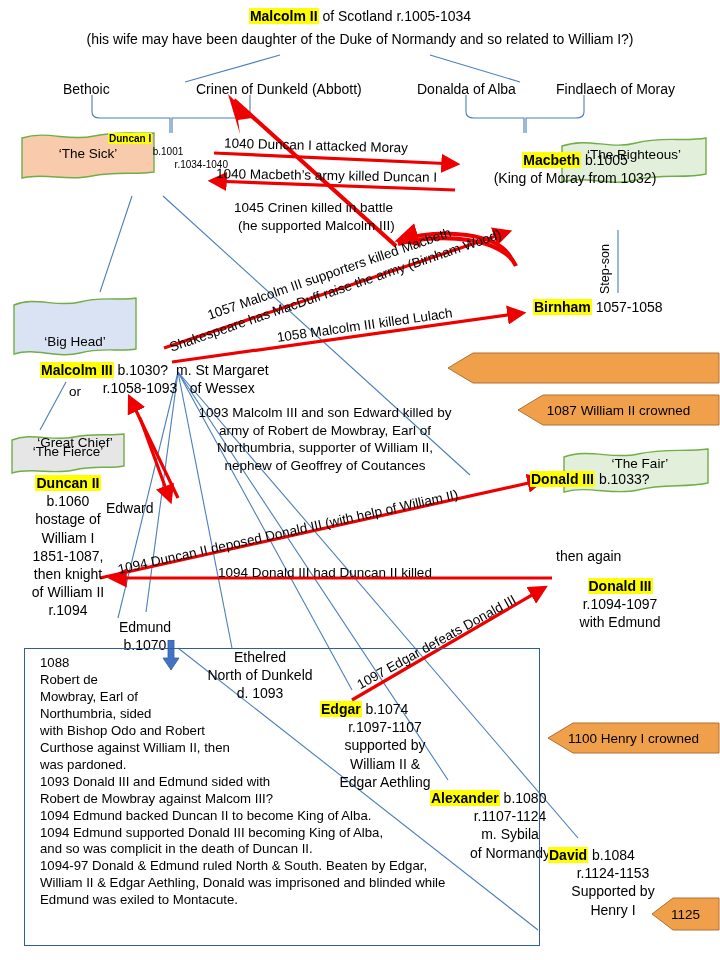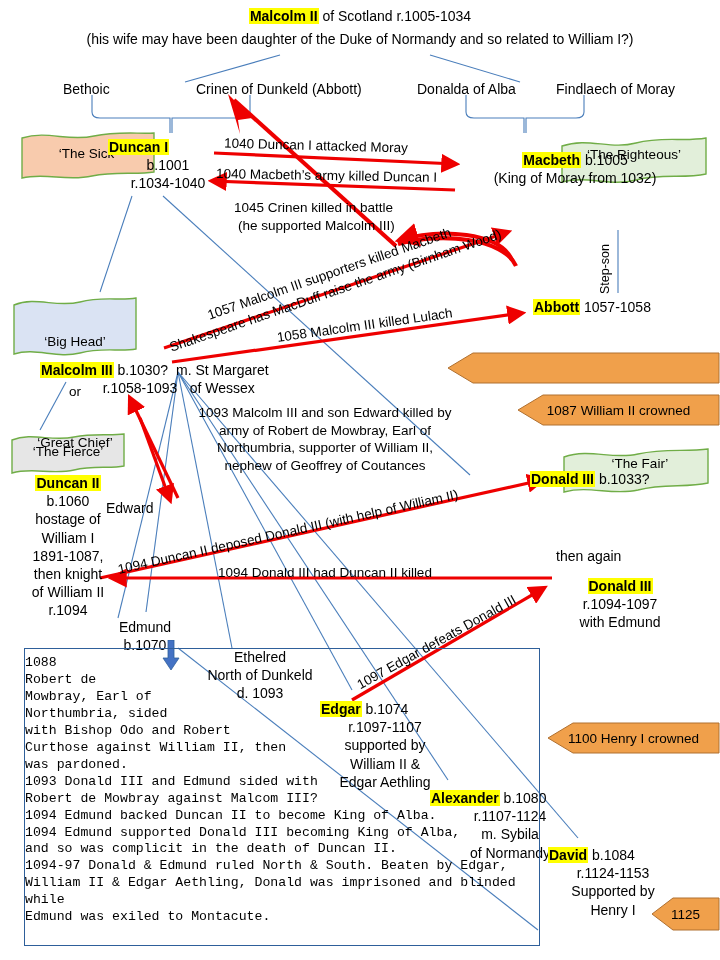--- a/index.html
+++ b/index.html
@@ -16,21 +16,21 @@
   #lines-under{z-index:1;}
   #red-layer{z-index:3;}
   .banner{position:absolute;z-index:2;}
   .txt{position:absolute;z-index:4;}
   .redtxt{color:#000;font-size:13px;white-space:pre;position:absolute;z-index:5;}
   .orange-arrow{position:absolute;z-index:4;display:flex;align-items:center;justify-content:center;}
   .orange-arrow span{position:relative;z-index:2;font-size:13.5px;white-space:pre;}
   .vert{writing-mode:vertical-rl;transform:rotate(180deg);font-size:12.5px;}
   .bigbox{
     position:absolute;z-index:4;border:1.2px solid #2e5f9a;background:rgba(255,255,255,0.0);
-    font-size:13.2px;line-height:1.285;white-space:pre-line;padding:6px 8px 4px 0;box-sizing:border-box;font-family:Liberation Mono, monospace;
+    font-size:13.2px;line-height:1.285;white-space:pre-line;padding:6px 8px 4px 15px;box-sizing:border-box;
   }
 </style>
 </head>
 <body>
 
 <svg class="layer" id="lines-under">
   <g stroke="#4a7ebb" stroke-width="1.1" fill="none">
 
     <line x1="280" y1="55" x2="185" y2="82"></line>
     <line x1="430" y1="55" x2="520" y2="82"></line>
@@ -147,51 +147,51 @@
 <div class="txt t14 ctr" style="left:0;top:8px;width:720px;">
   <span class="hl">Malcolm II</span><span> of Scotland r.1005-1034</span>
 </div>
 <div class="txt t14 ctr" style="left:0;top:31px;width:720px;">(his wife may have been daughter of the Duke of Normandy  and so related to William I?)</div>
 
 <div class="txt t14" style="left:63px;top:81px;">Bethoic</div>
 <div class="txt t14" style="left:196px;top:81px;">Crinen of Dunkeld (Abbott)</div>
 <div class="txt t14" style="left:417px;top:81px;">Donalda of Alba</div>
 <div class="txt t14" style="left:556px;top:81px;">Findlaech of Moray</div>
 
-<div class="txt" style="left:108px;top:139px;width:120px;font-size:14px;line-height:1.28;">
+<div class="txt" style="left:108px;top:133px;width:120px;font-size:10px;line-height:1.28;">
   <div style="text-align:left;"><span class="hl">Duncan I</span></div>
   <div style="text-align:center;"> b.1001</div>
-  <div style="text-align:center;">r.1034-1040</div>
+  <div style="text-align:right;">r.1034-1040</div>
 </div>
 
 <div class="txt ctr" style="left:440px;top:152px;width:270px;font-size:14px;line-height:1.28;">
   <div><span class="hl">Macbeth</span><span> b.1005</span></div>
   <div>(King of Moray from 1032)</div>
 </div>
 
 <div class="txt vert" style="left:598px;top:244px;">Step-son</div>
 <div class="txt t14" style="left:533px;top:299px;">
-  <span class="hl">Abbott</span><span> 1057-1058</span>
+  <span class="hl">Birnham</span><span> 1057-1058</span>
 </div>
 
 <div class="txt" style="left:40px;top:361px;width:200px;font-size:14px;line-height:1.3;">
   <div><span class="hl">Malcolm III</span><span> b.1030?</span></div>
   <div style="text-align:center;">r.1058-1093</div>
 </div>
 <div class="txt t14" style="left:176px;top:361px;line-height:1.3;">
   <div>m.  St Margaret</div>
   <div style="text-align:center;">of Wessex</div>
 </div>
 
 <div class="txt ctr" style="left:8px;top:474px;width:120px;font-size:14px;line-height:1.3;">
   <div><span class="hl">Duncan II</span></div>
   <div style="white-space:pre-line;">b.1060
 hostage of
 William I
-1891-1087,
+1851-1087,
 then knight
 of William II
 r.1094</div>
 </div>
 
 <div class="txt ctr" style="left:530px;top:470px;width:160px;font-size:14px;line-height:1.3;">
   <div style="text-align:left;"><span class="hl">Donald III</span><span> b.1033?</span></div>
 </div>
 
 <div class="txt t14" style="left:556px;top:548px;">then again</div>

